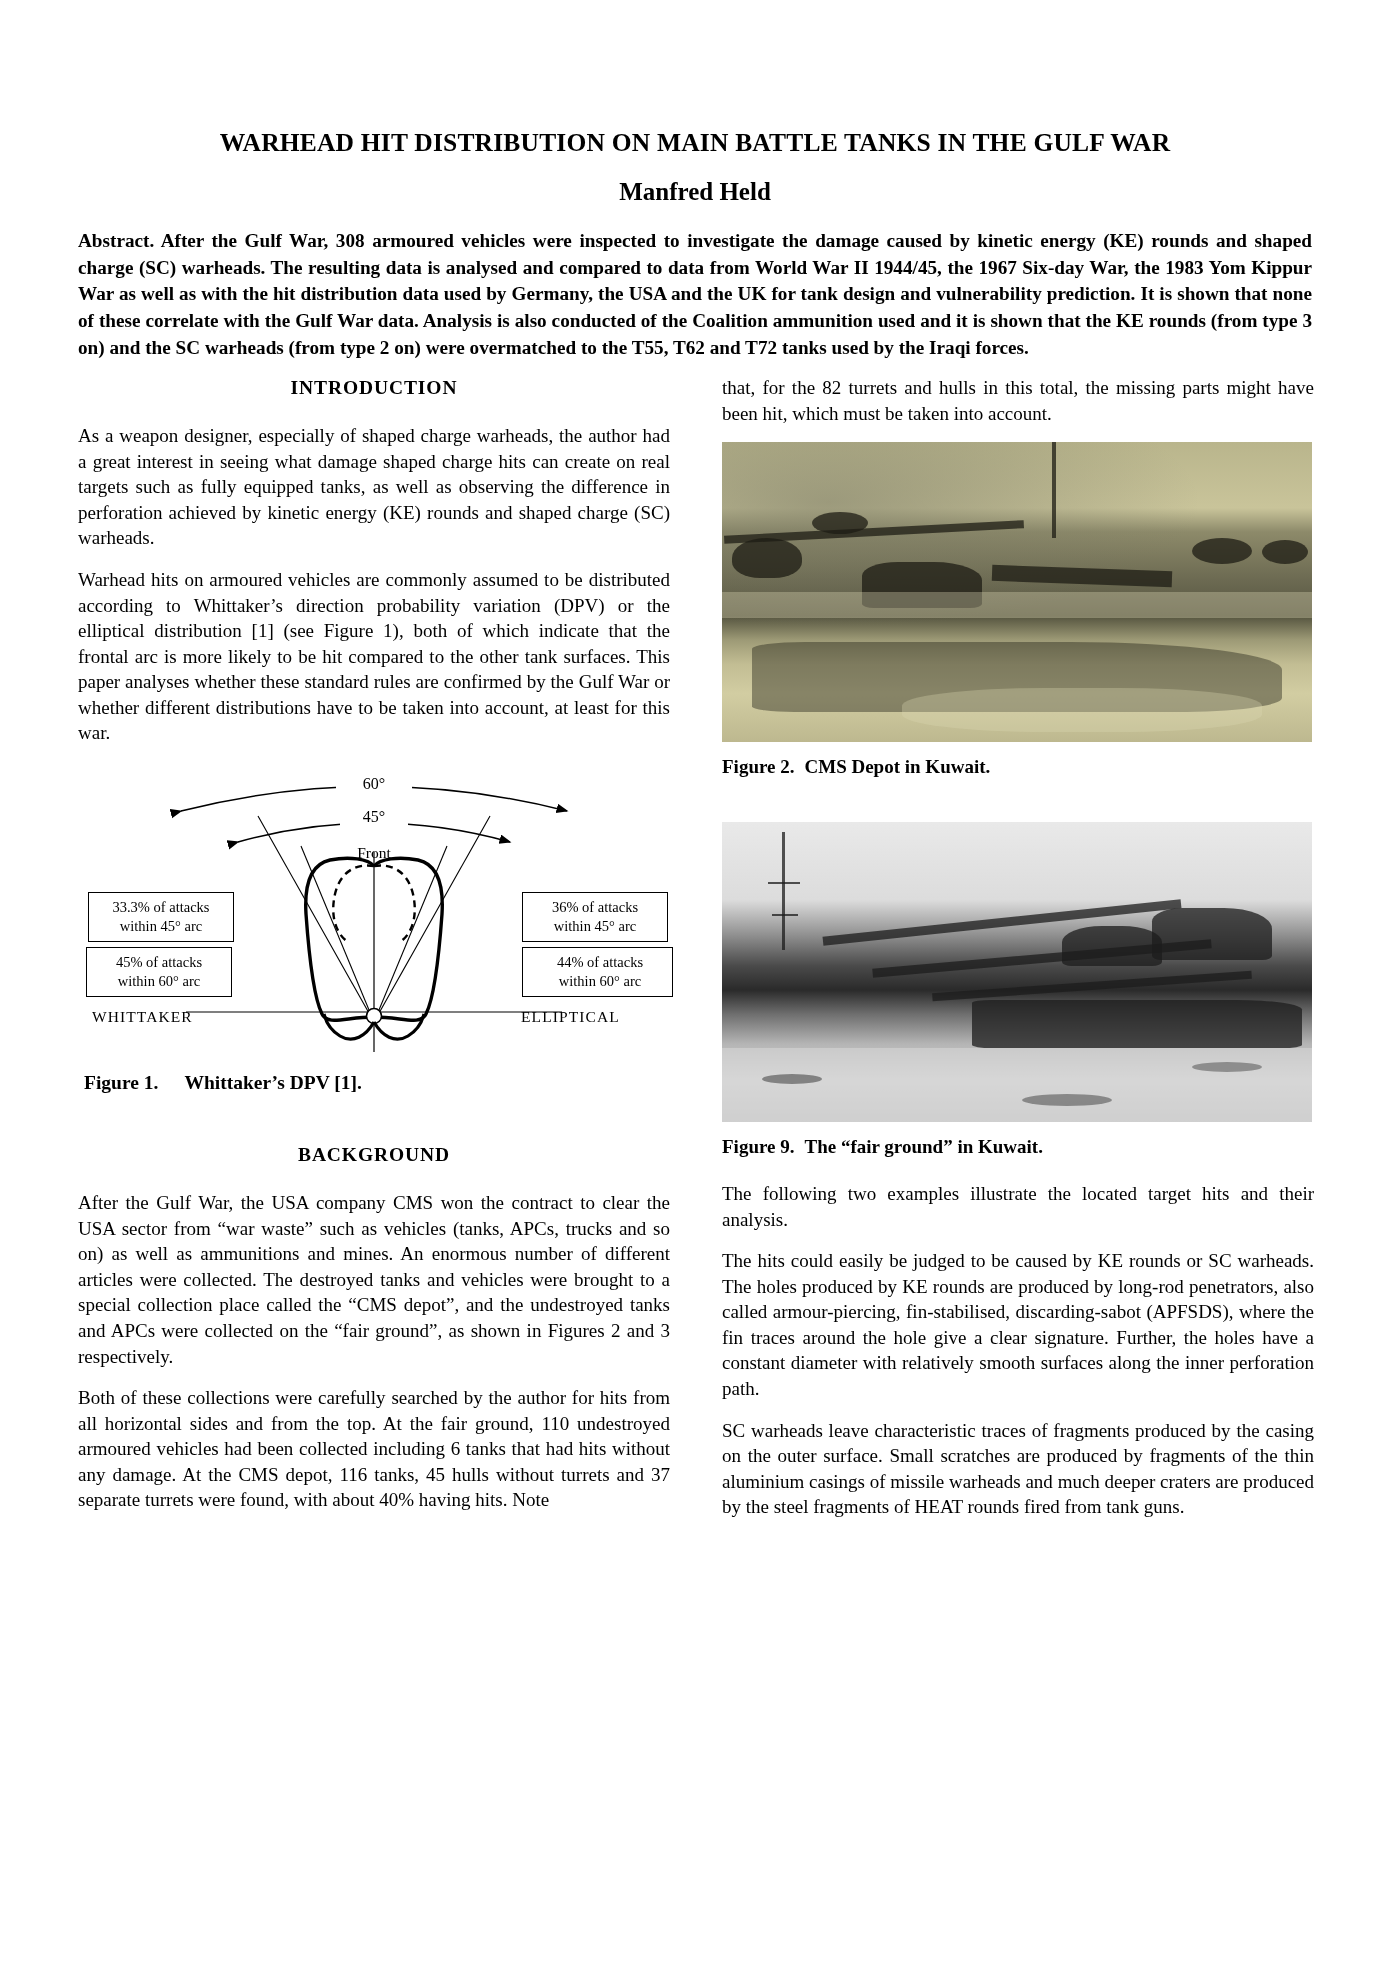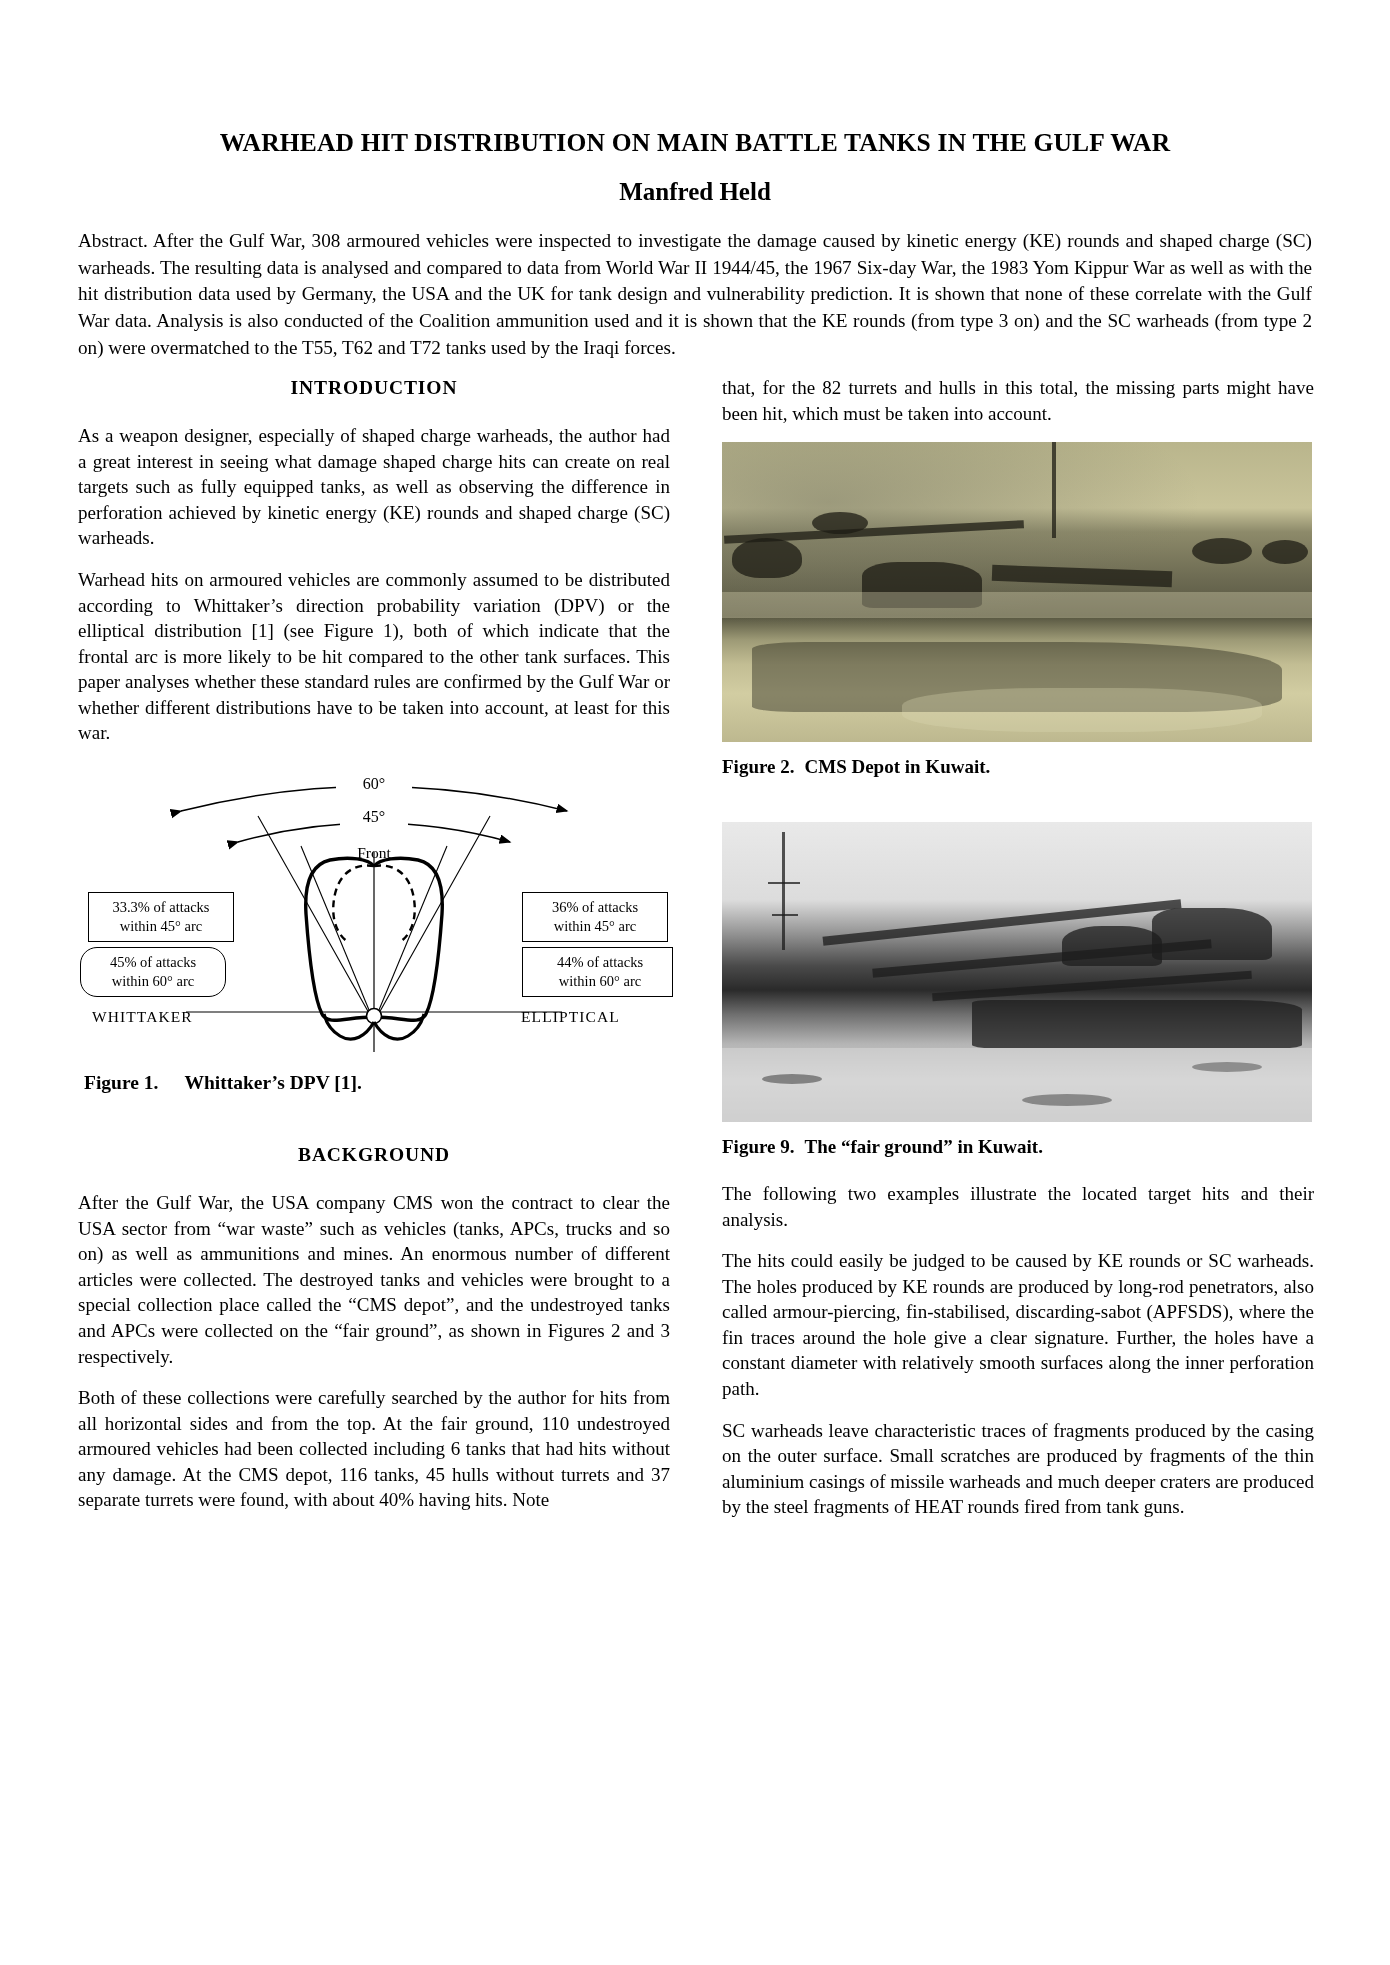--- a/index.html
+++ b/index.html
@@ -61,21 +61,21 @@
     font-weight: bold;
   }
 
   
   .abstract {
     position: absolute;
     left: 78px;
     top: 228px;
     width: 1234px;
     font-size: 19.2px;
-    font-weight: normal;
+    font-weight: bold;
     line-height: 1.39;
     text-align: justify;
     text-justify: inter-word;
   }
 
   
   .col {
     position: absolute;
     top: 375px;
     width: 592px;
@@ -236,21 +236,21 @@
         <path d="M296,258 C288,272 275,280 262,272
                  C252,266 248,258 246,250" stroke="#000" stroke-width="3.2" fill="none"></path>
         <path d="M296,258 C304,272 317,280 330,272
                  C340,266 344,258 346,250" stroke="#000" stroke-width="3.2" fill="none"></path>
       </svg>
 
       <div class="lblbox" style="position:absolute; left:10px; top:128px; width:132px;">
         <div>33.3% of attacks</div>
         <div>within 45° arc</div>
       </div>
-      <div class="lblbox" style="position:absolute; left:2px; top:183px; width:132px;border-radius:17px;">
+      <div class="lblbox" style="position:absolute; left:8px; top:183px; width:132px;">
         <div>45% of attacks</div>
         <div>within 60° arc</div>
       </div>
       <div style="position:absolute; left:14px; top:243px; font-size:15.5px; letter-spacing:1.1px;">WHITTAKER</div>
 
       <div class="lblbox" style="position:absolute; left:444px; top:128px; width:132px;">
         <div>36% of attacks</div>
         <div>within 45° arc</div>
       </div>
       <div class="lblbox" style="position:absolute; left:444px; top:183px; width:132px;padding-left:11px;">

